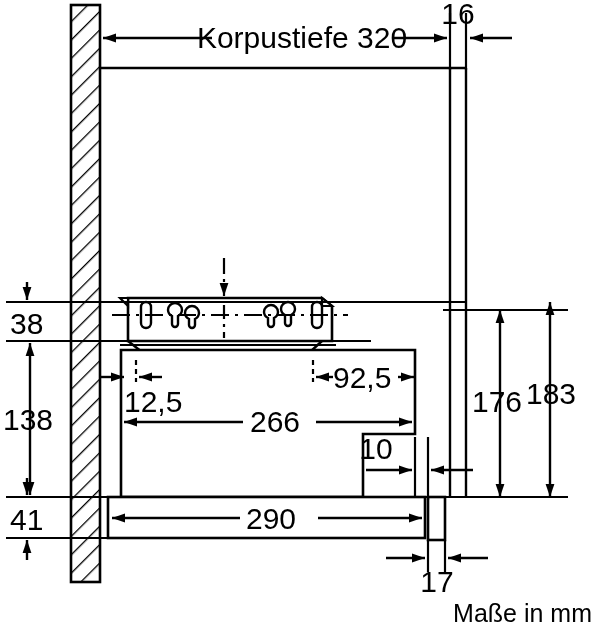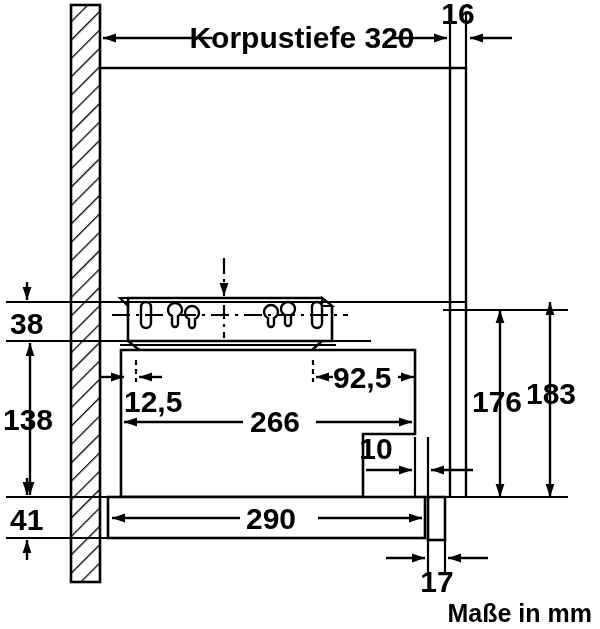--- a/index.html
+++ b/index.html
@@ -1,18 +1,18 @@
 <!DOCTYPE html>
 <html><head>
 <meta charset="utf-8">
 <style>
   html,body{margin:0;padding:0;background:#ffffff;}
   body{width:600px;height:629px;overflow:hidden;
        font-family:"Liberation Sans","DejaVu Sans",sans-serif;color:#000;}
-  #stage{position:relative;width:556px;height:629px;font-weight:bold;}
+  #stage{position:relative;width:556px;height:629px;}
   svg#drawing{position:absolute;left:0;top:0;width:600px;height:629px;display:block;}
   text{font-family:"Liberation Sans","DejaVu Sans",sans-serif;fill:#000;}
   .dim-text{font-size:30px;}
   .note-text{font-size:25px;}
 </style>
 </head>
 <body>
 
 <div id="stage">
 <svg id="drawing" viewBox="0 0 600 629">

